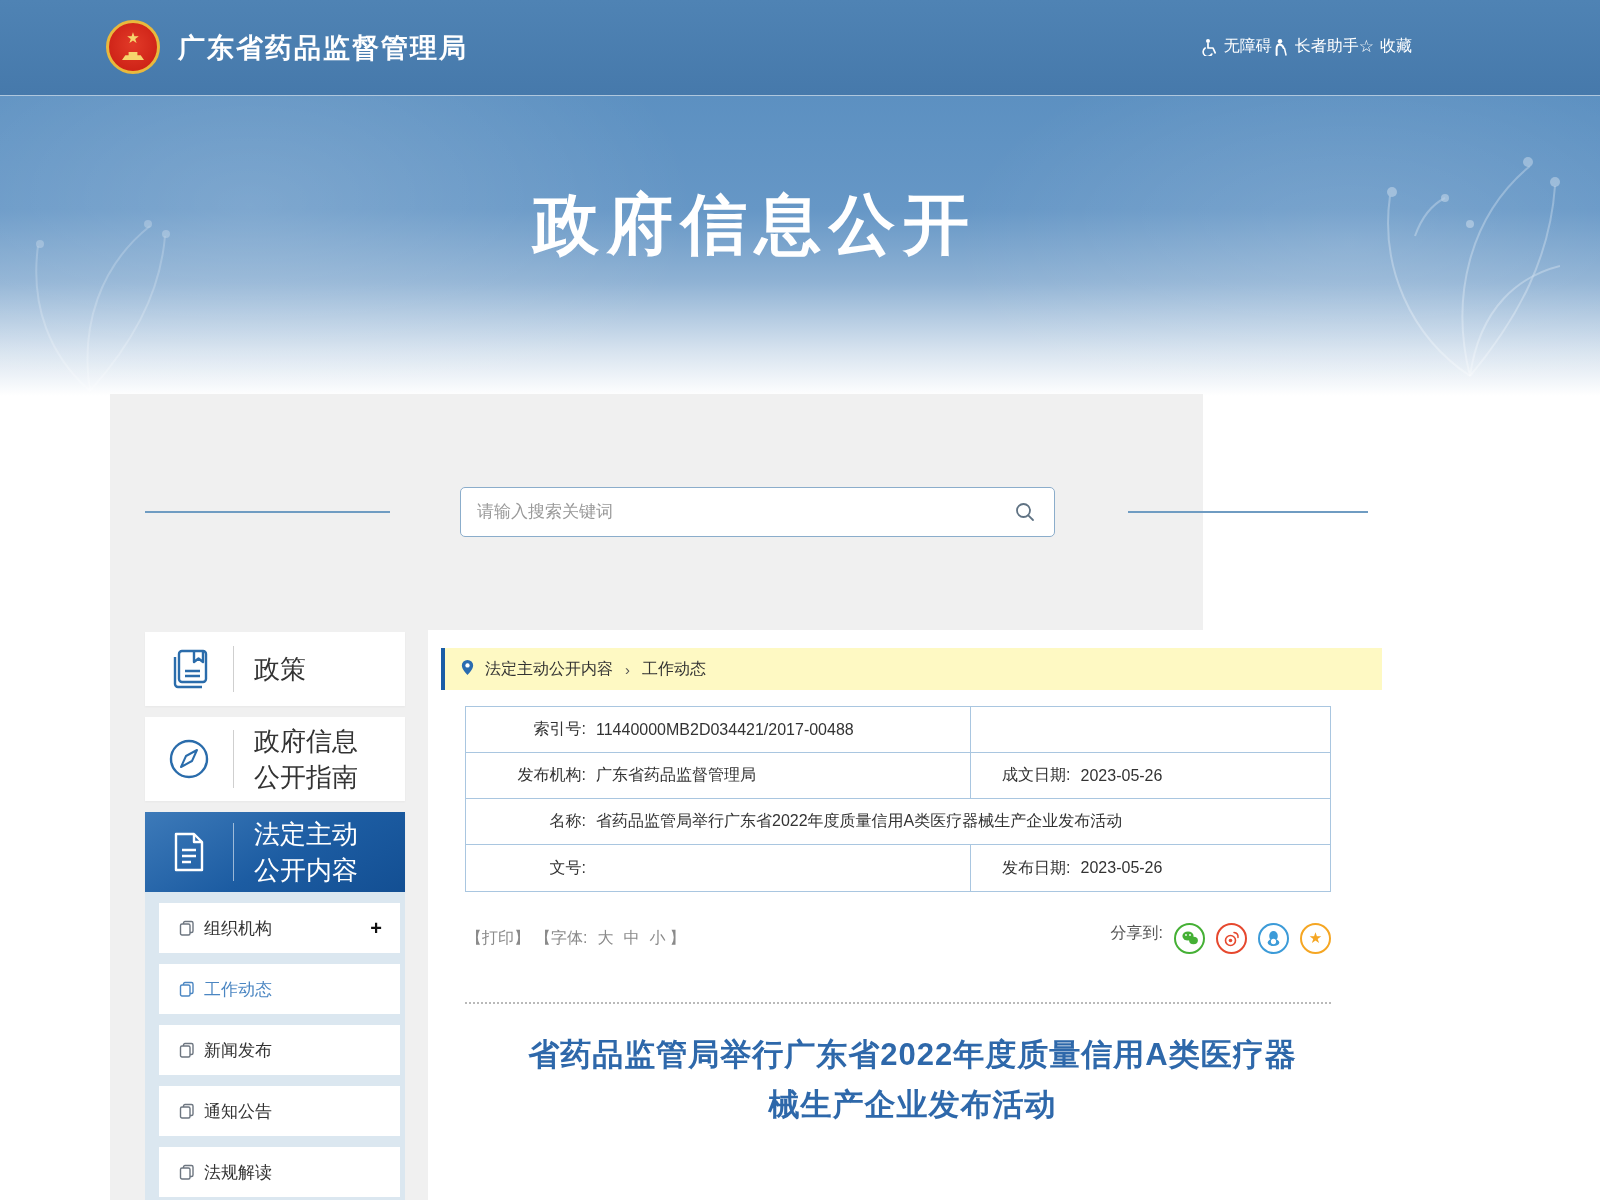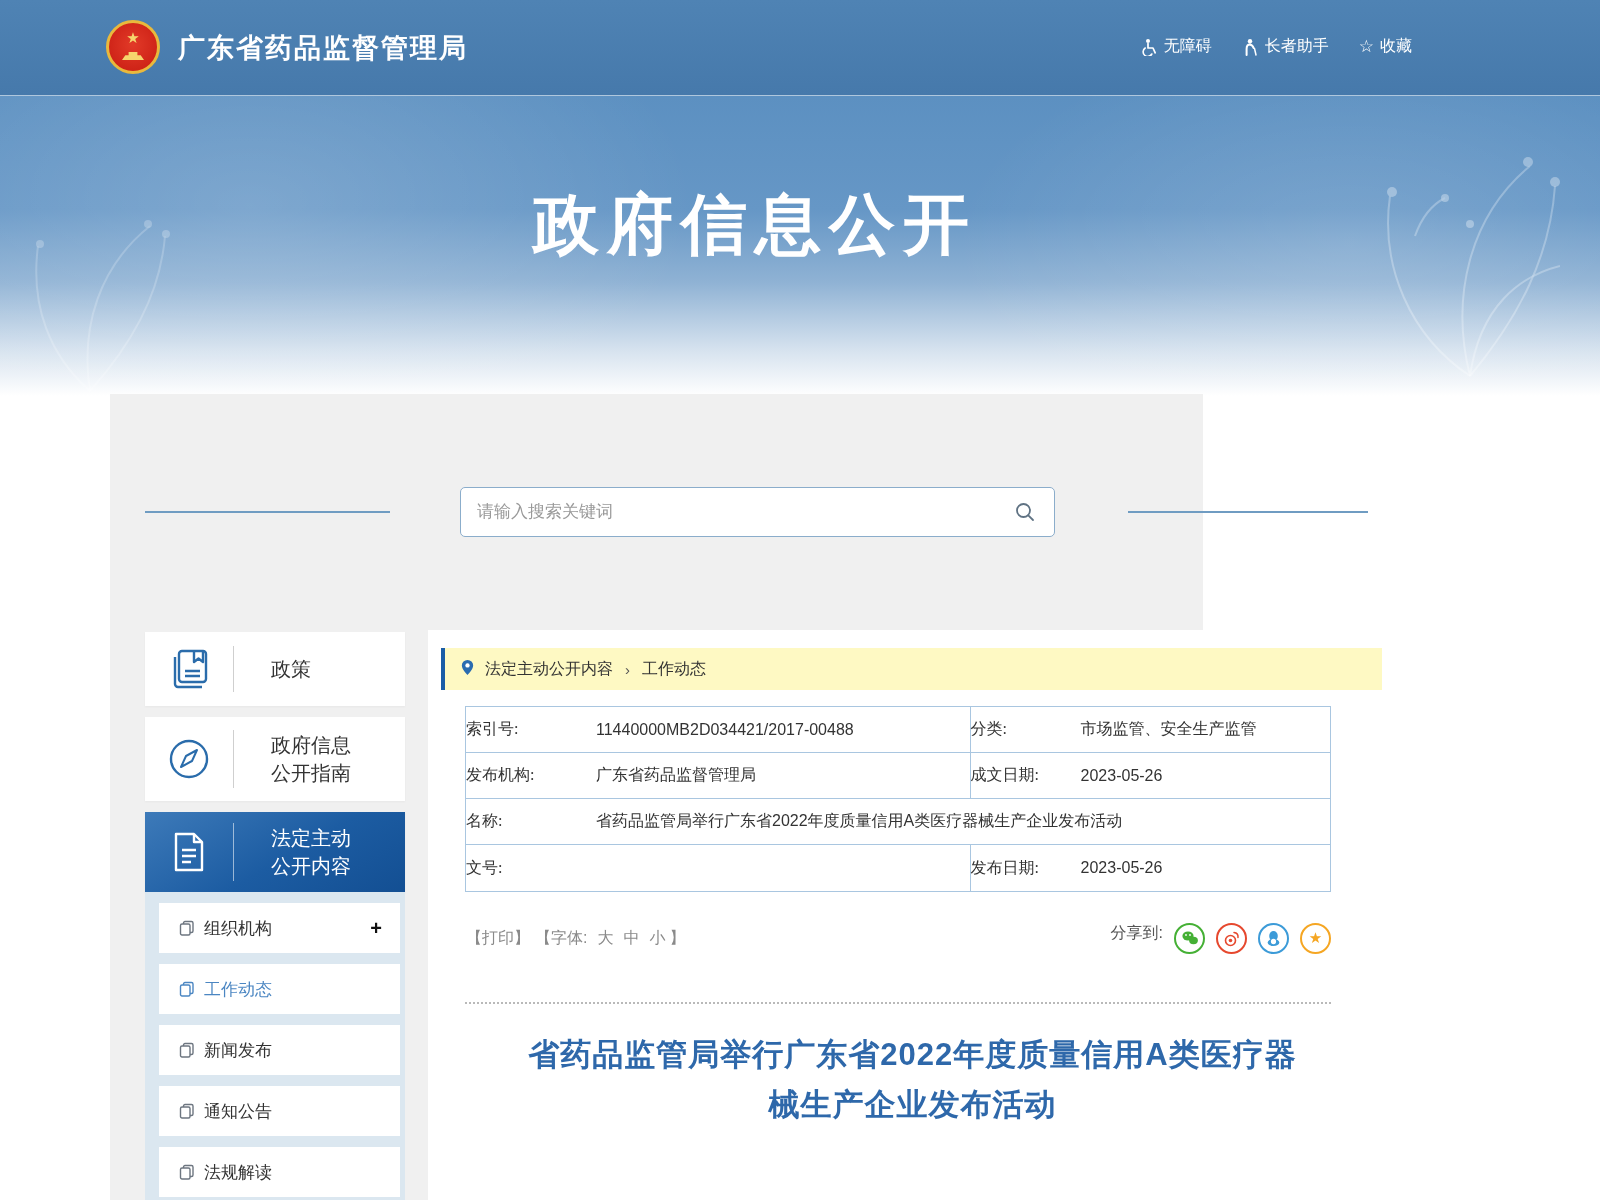--- a/index.html
+++ b/index.html
@@ -11,21 +11,21 @@
     background:linear-gradient(180deg,#4f83b4 0%,#4679ab 100%);
     border-bottom:1px solid rgba(255,255,255,.55); z-index:5; display:flex; align-items:center; }
   .logo { position:absolute; left:106px; top:20px; width:54px; height:56px; }
   .emblem { width:54px; height:54px; border-radius:50%;
     background:radial-gradient(circle at 50% 45%, #e23a28 0%, #cf2418 70%);
     border:3px solid #e9b93c; position:relative; }
   .emblem .star { position:absolute; left:0; right:0; top:7px; text-align:center; color:#f6d56d; font-size:15px; line-height:1; }
   .emblem .gate { position:absolute; left:50%; top:29px; width:22px; height:8px; margin-left:-11px;
     background:#f6d56d; clip-path:polygon(0 100%,15% 40%,30% 40%,30% 0,70% 0,70% 40%,85% 40%,100% 100%); }
   .site-title { position:absolute; left:178px; top:30px; color:#fff; font-size:27px; font-weight:bold; letter-spacing:2px; }
-  .header-links { position:absolute; right:188px; top:36px; display:flex; gap:30px; color:#fff; font-size:16px; }
+  .header-links { position:absolute; right:188px; top:36px; display:flex; color:#fff; font-size:16px; }
   .hlink { display:flex; align-items:center; gap:6px; cursor:pointer; }
   .hlink svg { display:block; }
   .star-glyph { font-size:17px; line-height:1; }
 
   
   .banner { position:absolute; left:0; top:96px; width:1600px; height:300px;
     background:linear-gradient(180deg,#5c90c1 0%,#6697c6 38%,#8fb2d4 62%,#d7e3ef 85%,#ffffff 100%); overflow:hidden; }
   .swoosh1 { position:absolute; left:-200px; top:-140px; width:900px; height:500px; border-radius:50%;
     background:radial-gradient(ellipse at center, rgba(255,255,255,.16) 0%, rgba(255,255,255,0) 70%); }
   .swoosh2 { position:absolute; right:-150px; top:-60px; width:800px; height:420px; border-radius:50%;
@@ -49,21 +49,21 @@
     font-family:"Liberation Sans","DejaVu Sans",sans-serif; }
   .search-box input::placeholder { color:#999; }
   .search-btn { width:26px; height:26px; display:flex; align-items:center; justify-content:center; cursor:pointer; }
 
   
   .sidebar { position:absolute; left:35px; top:238px; width:260px; }
   .nav-card { background:#fff; display:flex; align-items:center; margin-bottom:11px; cursor:pointer;
     box-shadow:0 1px 2px rgba(0,0,0,.04); }
   .nav-card .icon-box { width:88px; display:flex; align-items:center; justify-content:center; flex:none; }
   .nav-card .vdiv { width:1px; align-self:center; background:#cfcfcf; flex:none; }
-  .nav-card .nav-label { margin-left:37px; font-size:20px; color:#333; line-height:1.4; }
+  .nav-card .nav-label { margin-left:20px; font-size:26px; color:#333; line-height:1.4; }
   .nav-card.h74 { height:74px; } .nav-card.h74 .vdiv { height:46px; }
   .nav-card.h84 { height:84px; } .nav-card.h84 .vdiv { height:58px; }
   .nav-card.active { height:80px; margin-bottom:0;
     background:linear-gradient(150deg,#3d7ab9 0%,#1c5ca2 55%,#134f93 100%); }
   .nav-card.active .vdiv { height:58px; background:rgba(255,255,255,.55); }
   .nav-card.active .nav-label { color:#fff; }
 
   .submenu { background:#dbe7f0; padding:11px 5px 14px 14px; }
   .sub-item { background:#fff; height:50px; margin-bottom:11px; display:flex; align-items:center;
     padding:0 18px 0 20px; cursor:pointer; font-size:17px; color:#333; }
@@ -78,21 +78,21 @@
   .breadcrumb .sep { color:#555; margin:0 3px; font-size:15px; }
   .crumb { cursor:pointer; }
 
   .info-table { margin:16px 66px 0 37px; border:1px solid #a9c6e0; background:#fff; }
   .irow { display:flex; height:46px; border-bottom:1px solid #a9c6e0; }
   .irow:last-child { border-bottom:none; }
   .icell { display:flex; align-items:center; font-size:16px; color:#333; }
   .icell.c-left { width:58.4%; border-right:1px solid #a9c6e0; }
   .icell.c-right { flex:1; }
   .icell.c-full { width:100%; border-right:none; }
-  .ilabel { width:120px; flex:none;font-family:Liberation Serif, serif; }
+  .ilabel { width:120px; text-align:right; flex:none; }
   .icell.c-right .ilabel { width:100px; }
   .ivalue { margin-left:10px; }
 
   .toolbar { margin:30px 66px 0 38px; display:flex; align-items:center; height:32px; }
   .tool-left { display:flex; align-items:center; gap:5px; color:#8a8a8a; font-size:16px; }
   .tool-left .t-btn { cursor:pointer; }
   .font-sizes { display:flex; gap:10px; }
   .font-sizes span { cursor:pointer; }
   .tool-right { margin-left:auto; display:flex; align-items:flex-start; color:#555; font-size:16px; }
   .share-circle { width:31px; height:31px; border-radius:50%; margin-left:11px; display:flex;
@@ -307,24 +307,20 @@
         <span class="sep">›</span>
         <span class="crumb">工作动态</span>
       </div>
 
       <div class="info-table">
         <div class="irow">
           <div class="icell c-left">
             <span class="ilabel">索引号:</span>
             <span class="ivalue">11440000MB2D034421/2017-00488</span>
           </div>
-          <div class="icell c-right">
-            <span class="ilabel">分类:</span>
-            <span class="ivalue">市场监管、安全生产监管</span>
-          </div>
         </div>
         <div class="irow">
           <div class="icell c-left">
             <span class="ilabel">发布机构:</span>
             <span class="ivalue">广东省药品监督管理局</span>
           </div>
           <div class="icell c-right">
             <span class="ilabel">成文日期:</span>
             <span class="ivalue">2023-05-26</span>
           </div>

